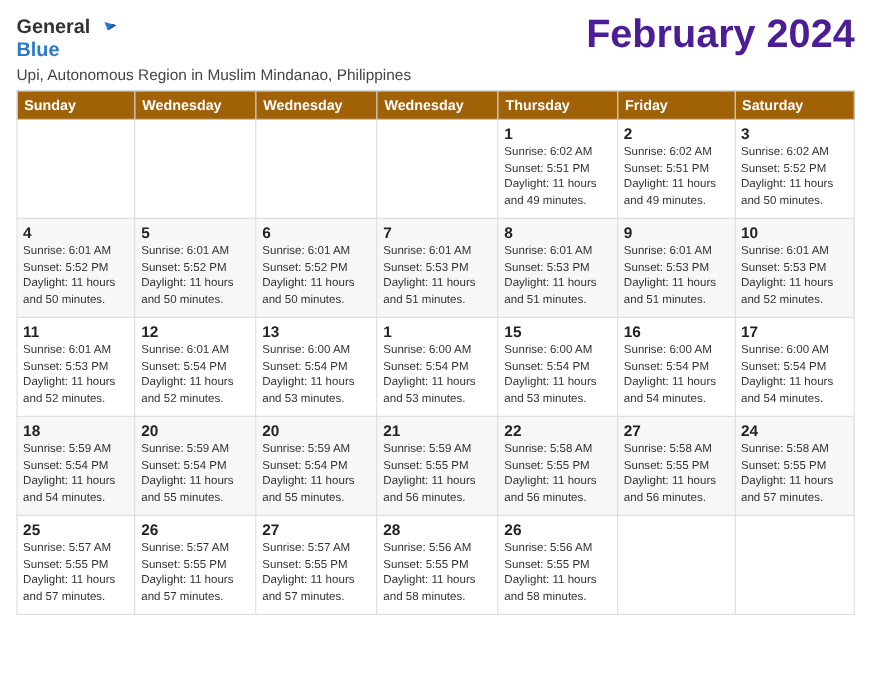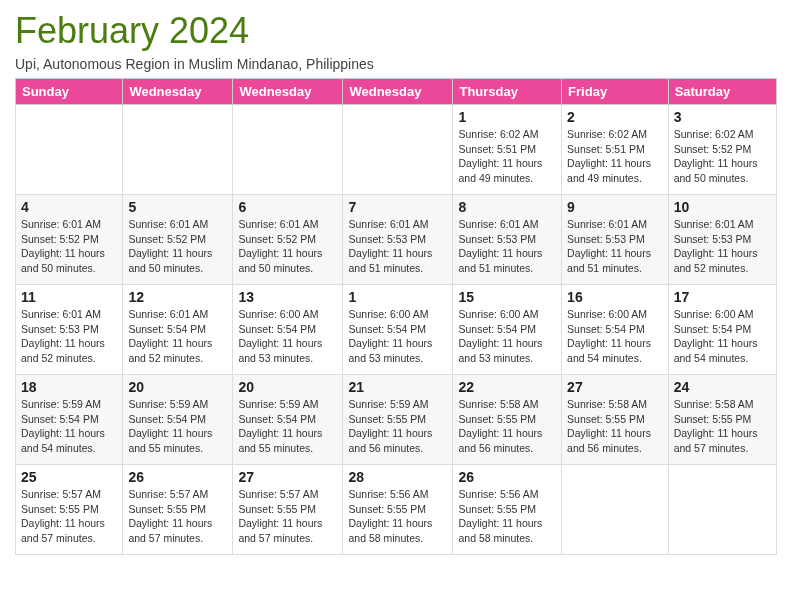--- a/index.html
+++ b/index.html
@@ -34,36 +34,36 @@
     }
     .logo-icon {
       display: inline-block;
       width: 18px;
       height: 18px;
       margin-left: 2px;
       vertical-align: middle;
     }
     .month-title {
       font-size: 36px;
-      font-weight: normal;
-      color: #4d7c0f;
+      font-weight: bold;
+      color: #4c1d95;
       text-align: right;
     }
     .subtitle {
       font-size: 14px;
       color: #444;
       margin-bottom: 6px;
     }
     table {
       width: 100%;
       border-collapse: collapse;
       font-size: 11px;
     }
     thead tr th {
-      background-color: #ec4899;
+      background-color: #a16207;
       color: #fff;
       text-align: left;
       padding: 5px 6px;
       font-size: 13px;
       font-weight: bold;
       border: 1px solid #ccc;
     }
     tbody tr td {
       vertical-align: top;
       padding: 4px 5px;
@@ -89,20 +89,30 @@
       line-height: 1.4;
     }
     .empty-cell {
       background: #fff !important;
     }
   </style>
 </head>
 <body>
 
 <div class="header-area">
+  <div class="logo">
+    <div>
+      <span class="logo-text-general">General</span>
+      <svg class="logo-icon" viewBox="0 0 30 30">
+        <polygon points="10,5 28,10 15,18" fill="#2a7ac8"></polygon>
+        <polygon points="15,18 22,8 28,10" fill="#1a5a9a"></polygon>
+      </svg>
+    </div>
+    <span class="logo-text-blue">Blue</span>
+  </div>
   <div class="month-title">February 2024</div>
 </div>
 
 <div class="subtitle">Upi, Autonomous Region in Muslim Mindanao, Philippines</div>
 
 <table>
   <thead>
     <tr>
     <th>Sunday</th>
         <th>Wednesday</th>

